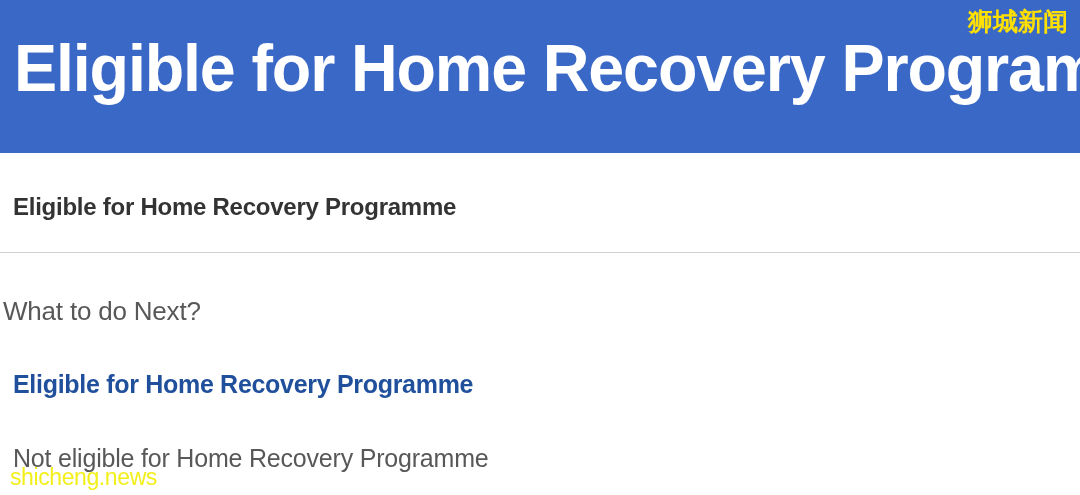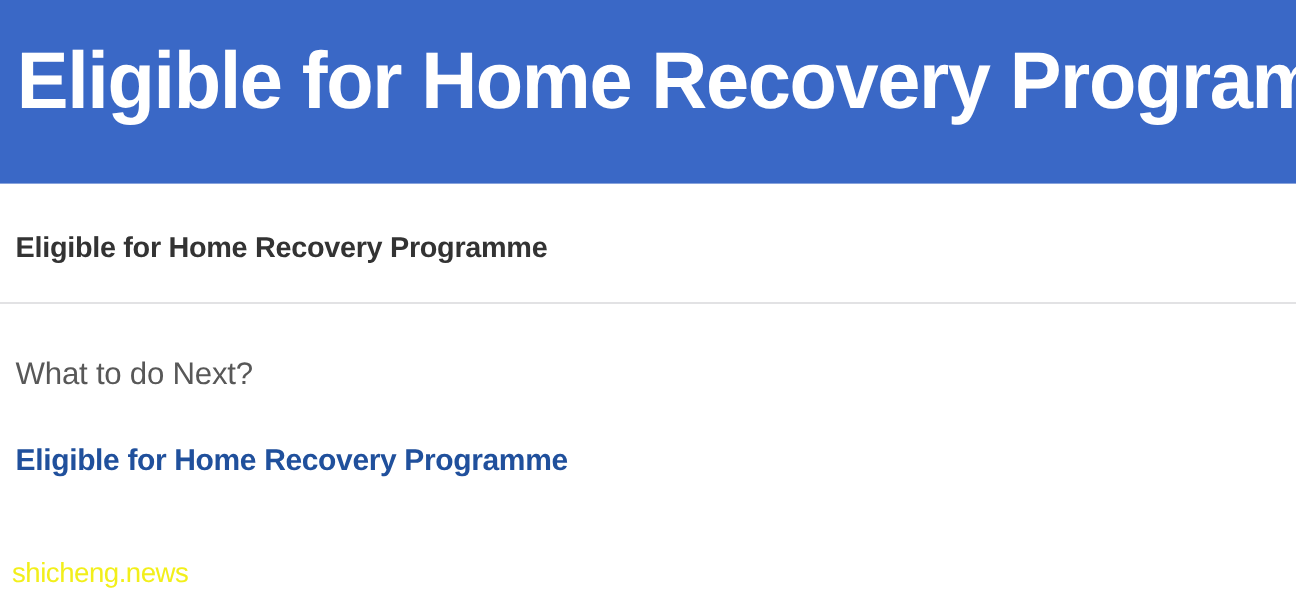--- a/index.html
+++ b/index.html
@@ -76,21 +76,21 @@
     position: absolute;
     left: 0;
     top: 99px;
     width: 1080px;
     height: 1px;
     background: #d0d0d2;
   }
 
   .question {
     position: absolute;
-    left: 13px;
+    left: 3px;
     top: 142px;
     color: #585858;
     font-size: 26px;
     line-height: 32px;
     font-weight: 400;
     letter-spacing: -0.2px;
     white-space: nowrap;
   }
 
   .link-eligible {
@@ -129,28 +129,30 @@
     font-weight: 400;
     letter-spacing: -0.4px;
     white-space: nowrap;
   }
 </style>
 </head>
 <body>
 
 <div class="banner">
   <div class="banner-title">Eligible for Home Recovery Programme</div>
+  <div class="watermark-top">狮城新闻</div>
 </div>
 
 <div class="content">
 
   <div class="subtitle">Eligible for Home Recovery Programme</div>
 
   <div class="divider"></div>
 
   <div class="question">What to do Next?</div>
 
   <a class="link-eligible">Eligible for Home Recovery Programme</a>
 
+  <div class="line-not-eligible">Not eligible for Home Recovery Programme</div>
 
 </div>
 
 <div class="watermark-bottom">shicheng.news</div>
 
 </body></html>

